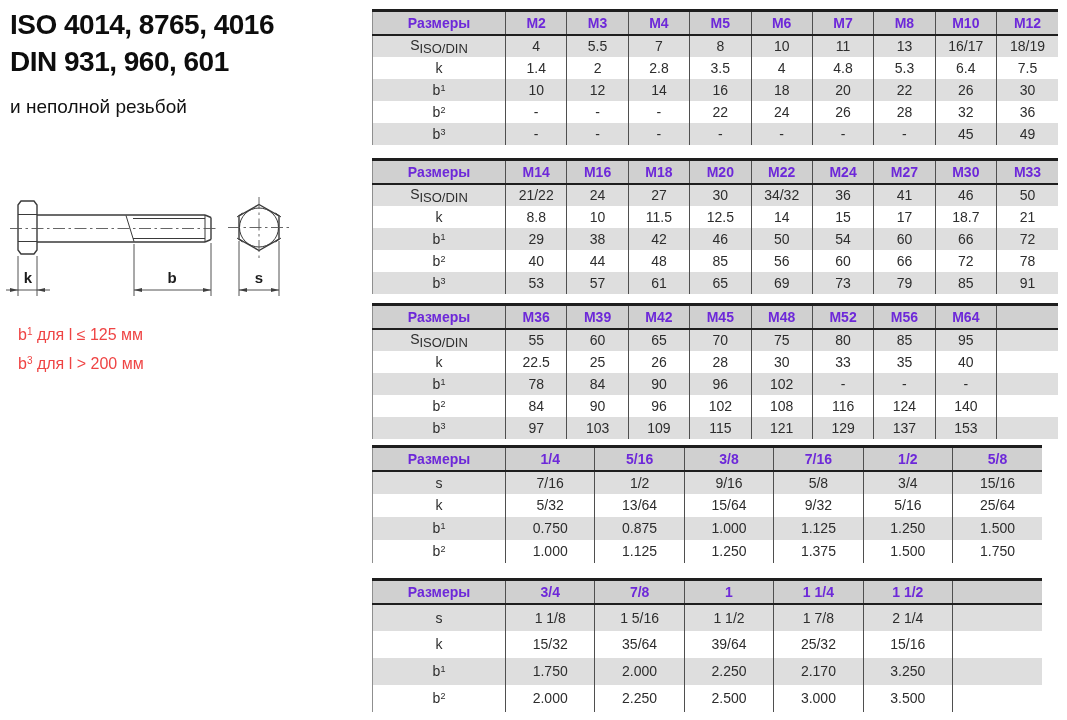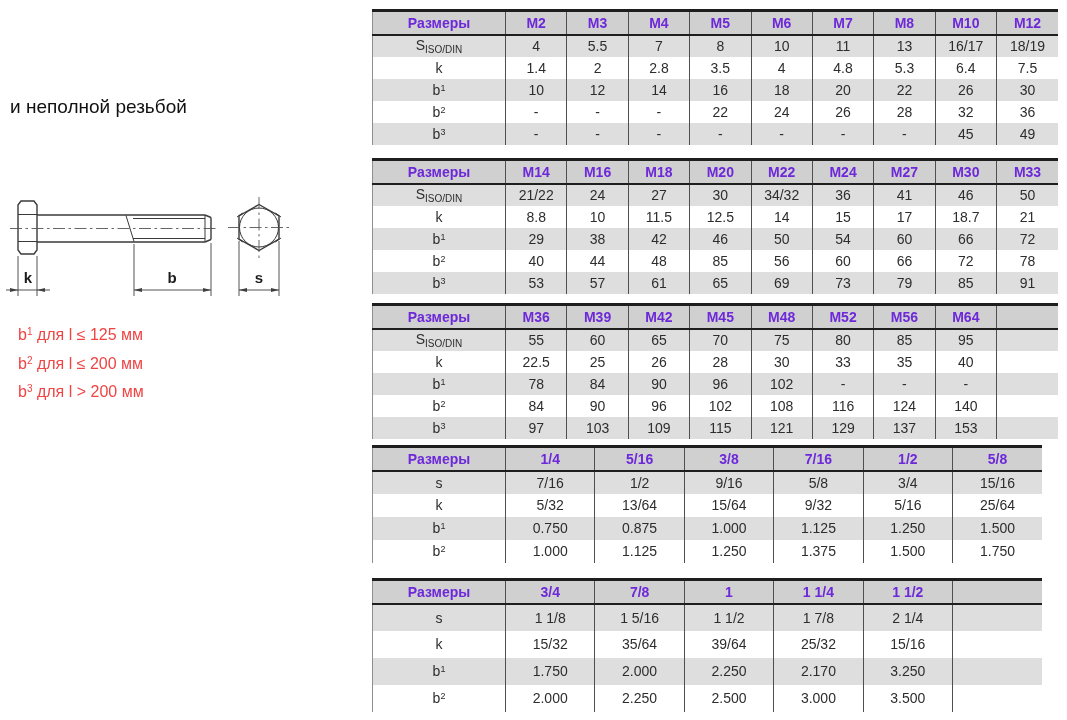--- a/index.html
+++ b/index.html
@@ -34,38 +34,42 @@
   .dim-table th,.dim-table td{text-align:center;vertical-align:middle;padding:0;
              font-size:14px;overflow:hidden;white-space:nowrap;}
   .dim-table thead tr{height:24px;background:var(--header_bg);
              border-bottom:2px solid var(--border_dark);}
   .dim-table th{font-weight:700;color:#6d28d9;}
   .dim-table th + th,.dim-table td + td{border-left:1px solid var(--grid_line);}
   .dim-table tbody tr{height:22px;}
   .tbl.mid .dim-table tbody tr{height:23px;}
   .tbl.tall .dim-table tbody tr{height:27px;}
   .dim-table tbody tr:nth-child(odd){background:var(--stripe_bg);}
-  .dim-table td sub{font-size:10px;letter-spacing:0;vertical-align:-3px;}
+  .dim-table td sub{font-size:13px;letter-spacing:0;vertical-align:-3px;}
   .dim-table td sup{font-size:9px;vertical-align:4px;}
   .dim-table td.row-label span{font-size:14px;}
 
   
   .part{stroke:var(--draw_line);fill:none;stroke-width:1.4;}
   .thin{stroke:var(--draw_line);fill:none;stroke-width:1;}
   .dimline{stroke:#3f3f3f;fill:none;stroke-width:0.9;}
   .cl{stroke:#555;fill:none;stroke-width:0.9;stroke-dasharray:12 3.5 2.5 3.5;}
   .arrow{fill:#3f3f3f;stroke:none;}
   .dimlabel{fill:#1c1c1c;font-family:"Liberation Sans",sans-serif;font-size:15px;font-weight:700;text-anchor:middle;}
 </style>
 </head>
 <body>
 
 <div class="page">
 
   <div class="left-panel">
+    <div class="doc-title">
+      <div>ISO 4014, 8765, 4016</div>
+      <div>DIN 931, 960, 601</div>
+    </div>
     <div class="doc-subtitle">
       <div>и неполной резьбой</div>
     </div>
 
     <svg class="drawing" width="310" height="124" viewBox="0 0 310 124">
 
       <g>
         <path class="part" d="M14,19 L17,15 L30,15 L33,19 L33,64 L30,68 L17,68 L14,64 Z"></path>
         <line class="thin" x1="14" y1="28.5" x2="33" y2="28.5"></line>
         <line class="thin" x1="14" y1="55.5" x2="33" y2="55.5"></line>
@@ -121,21 +125,20 @@
           <line class="dimline" x1="235" y1="104" x2="275" y2="104"></line>
           <polygon class="arrow" points="235,104 243,101.9 243,106.1"></polygon>
           <polygon class="arrow" points="275,104 267,101.9 267,106.1"></polygon>
           <text class="dimlabel" x="255" y="97">s</text>
         </g>
       </g>
     </svg>
 
     <div class="notes">
       <div><span>b</span><sup>1</sup><span> для l ≤ 125 мм</span></div>
-      <div><span>b</span><sup>2</sup><span> для l ≤ 200 мм</span></div>
       <div><span>b</span><sup>3</sup><span> для l &gt; 200 мм</span></div>
     </div>
   </div>
 
   <div class="right-panel">
     <div class="tbl" style="top:9px;width:686px">
         <table class="dim-table">
           <colgroup>
             <col style="width: 133px;">
             <col>

